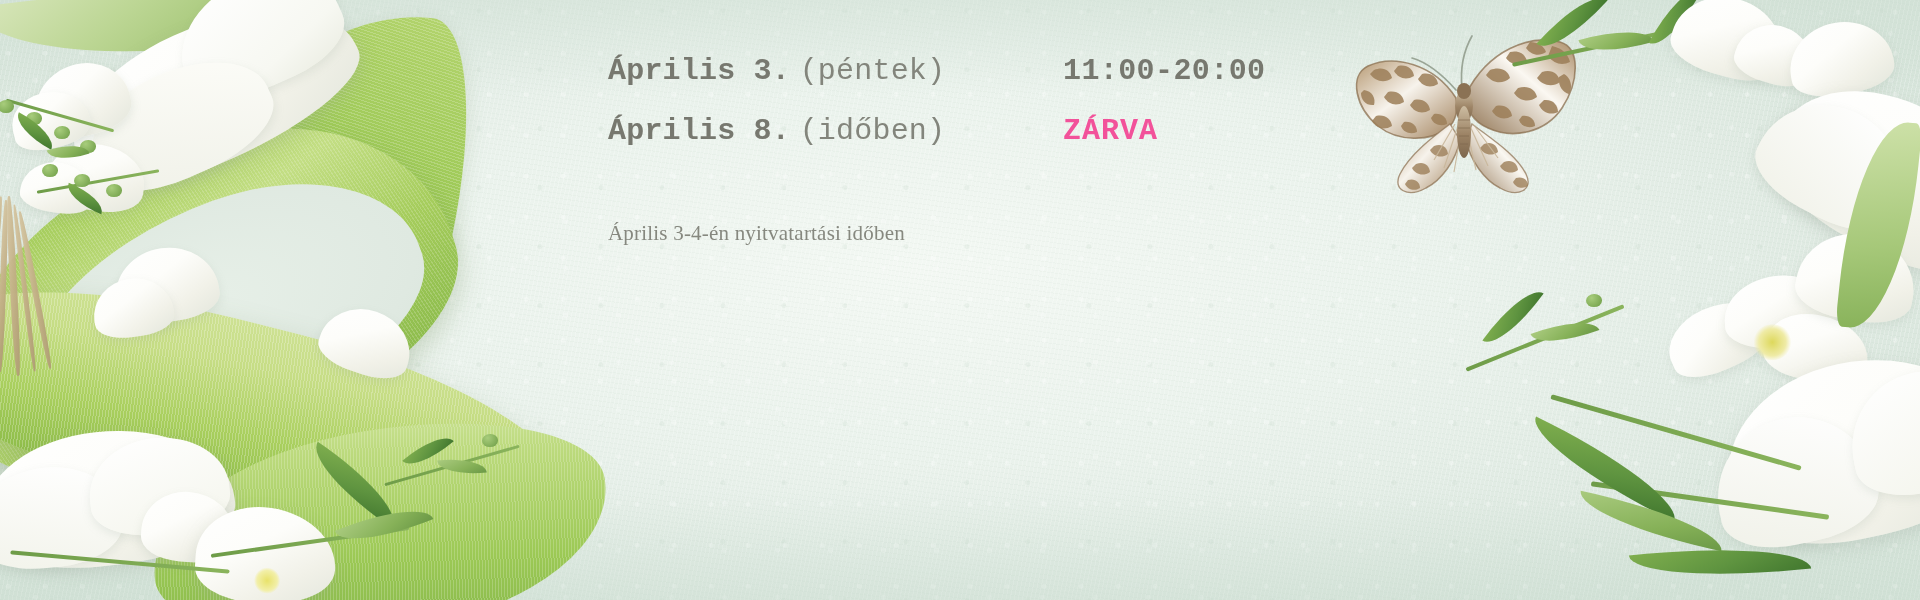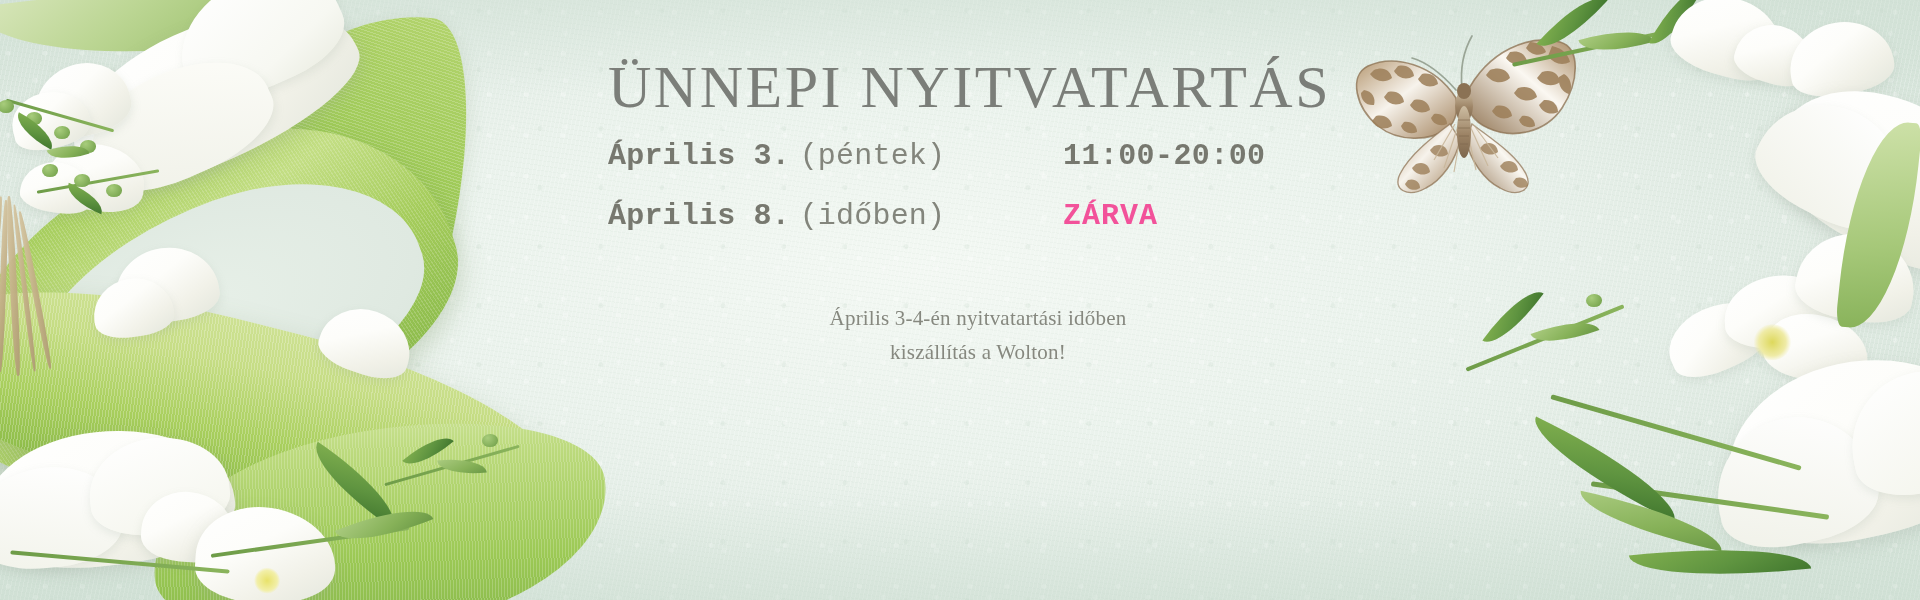--- a/index.html
+++ b/index.html
@@ -228,21 +228,21 @@
     letter-spacing: 1px;
   }
 
   .note {
     margin-top: 40px;
     font-size: 21px;
     line-height: 1.62;
     color: #86887f;
     letter-spacing: .2px;
   }
-  .note-line { display: block; white-space: nowrap; text-align: center; }
+  .note-line { display: block; white-space: nowrap; }
 </style>
 </head>
 <body>
 
 <div class="banner">
 
   <div class="tex-a"></div>
   <div class="tex-b"></div>
   <div class="tex-c"></div>
 
@@ -475,21 +475,20 @@
       <div class="sprig-dot" style="left:126px;top:18px;"></div>
     </div>
   </div>
 
   <div class="deco" style="left:1846px;top:120px;width:90px;height:260px;">
     <div class="leaf" style="left:0;top:0;width:66px;height:210px;border-radius:80% 10% 80% 10%;transform:rotate(6deg);background:linear-gradient(170deg,#cfe2aa,#a6c879 60%,#86b158);"></div>
   </div>
 
   <div class="content">
 
-    <h1 class="headline">ÜNNEPI NYITVATARTÁS</h1>
 
     <table class="hours-table">
       <tbody>
         <tr>
           <td class="col-day">
             <span class="day-date">Április 3.</span>
             <span class="day-name">(péntek)</span>
           </td>
           <td class="col-time">
             <span class="time-val">11:00-20:00</span>
@@ -502,17 +501,16 @@
           </td>
           <td class="col-time">
             <span class="time-val closed">ZÁRVA</span>
           </td>
         </tr>
       </tbody>
     </table>
 
     <div class="note">
       <span class="note-line">Április 3-4-én nyitvatartási időben</span>
-      <span class="note-line">kiszállítás a Wolton!</span>
     </div>
   </div>
 
 </div>
 
 </body></html>

